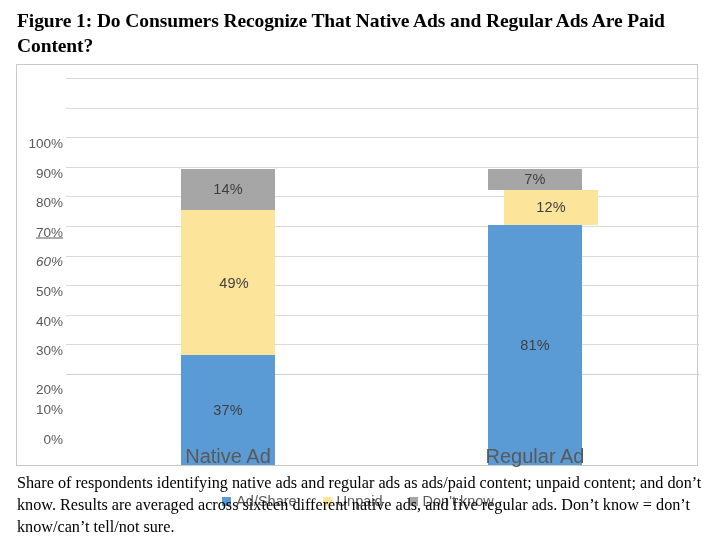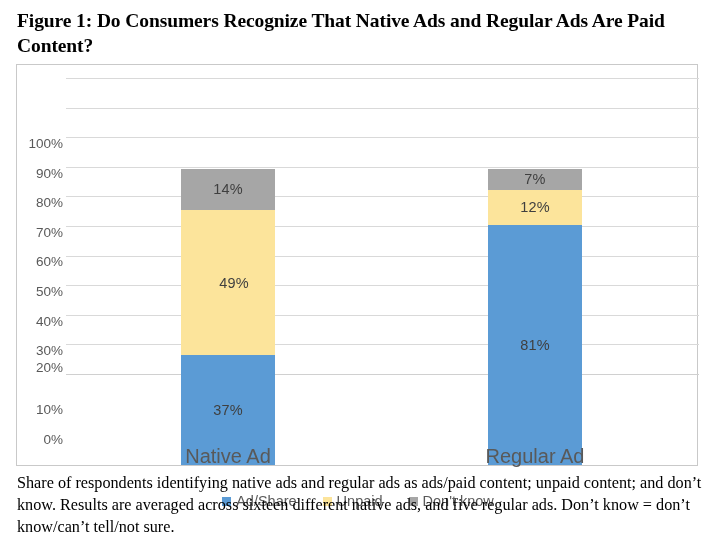--- a/index.html
+++ b/index.html
@@ -167,26 +167,26 @@
       <div class="gridline" style="bottom: 207.2px;"></div>
       <div class="gridline" style="bottom: 236.8px;"></div>
       <div class="gridline" style="bottom: 266.4px;"></div>
       <div class="gridline" style="bottom: 296px;"></div>
     </div>
 
   <div id="yaxis-labels">
 
   <div class="ytick" style="bottom: 0px; top: auto; transform: translateY(50%);">0%</div>
       <div class="ytick" style="bottom: 29.6px; top: auto; transform: translateY(50%);">10%</div>
-      <div class="ytick" style="bottom: 72px; top: auto; transform: translateY(50%);">20%</div>
+      <div class="ytick" style="bottom: 50px; top: auto; transform: translateY(50%);">20%</div>
       <div class="ytick" style="bottom: 88.8px; top: auto; transform: translateY(50%);">30%</div>
       <div class="ytick" style="bottom: 118.4px; top: auto; transform: translateY(50%);">40%</div>
       <div class="ytick" style="bottom: 148px; top: auto; transform: translateY(50%);">50%</div>
-      <div class="ytick" style="bottom: 177.6px; top: auto; transform: translateY(50%);">60%</div>
-      <div class="ytick" style="bottom: 207.2px; top: auto; transform: translateY(50%);">70%</div>
+      <div class="ytick" style="bottom: 177.6px; top: auto; transform: translateY(50%); font-style: italic;">60%</div>
+      <div class="ytick" style="bottom: 207.2px; top: auto; transform: translateY(50%); text-decoration: underline;">70%</div>
       <div class="ytick" style="bottom: 236.8px; top: auto; transform: translateY(50%);">80%</div>
       <div class="ytick" style="bottom: 266.4px; top: auto; transform: translateY(50%);">90%</div>
       <div class="ytick" style="bottom: 296px; top: auto; transform: translateY(50%);">100%</div>
     </div>
 
   <div class="bar-group" id="bar-native" style="left: 164px;">
       <div class="seg seg-dk" style="height: 41.44px;">
         <span>14%</span>
       </div>
       <div class="seg seg-unpaid" style="height: 145.04px; padding-left: 12px;">
@@ -194,21 +194,21 @@
       </div>
       <div class="seg seg-paid" style="height: 109.52px;">
         <span>37%</span>
       </div>
     </div>
 
   <div class="bar-group" id="bar-regular" style="left: 471px;">
       <div class="seg seg-dk" style="height: 20.72px;">
         <span>7%</span>
       </div>
-      <div class="seg seg-unpaid" style="height: 35.52px;">
+      <div class="seg seg-unpaid" style="height: 35.52px; margin-left: 16px;">
         <span>12%</span>
       </div>
       <div class="seg seg-paid" style="height: 239.76px;">
         <span>81%</span>
       </div>
     </div>
 
   <div class="catlabel" id="cat-0" style="left: 131px;">Native Ad</div>
   <div class="catlabel" id="cat-1" style="left: 438px;">Regular Ad</div>
 

